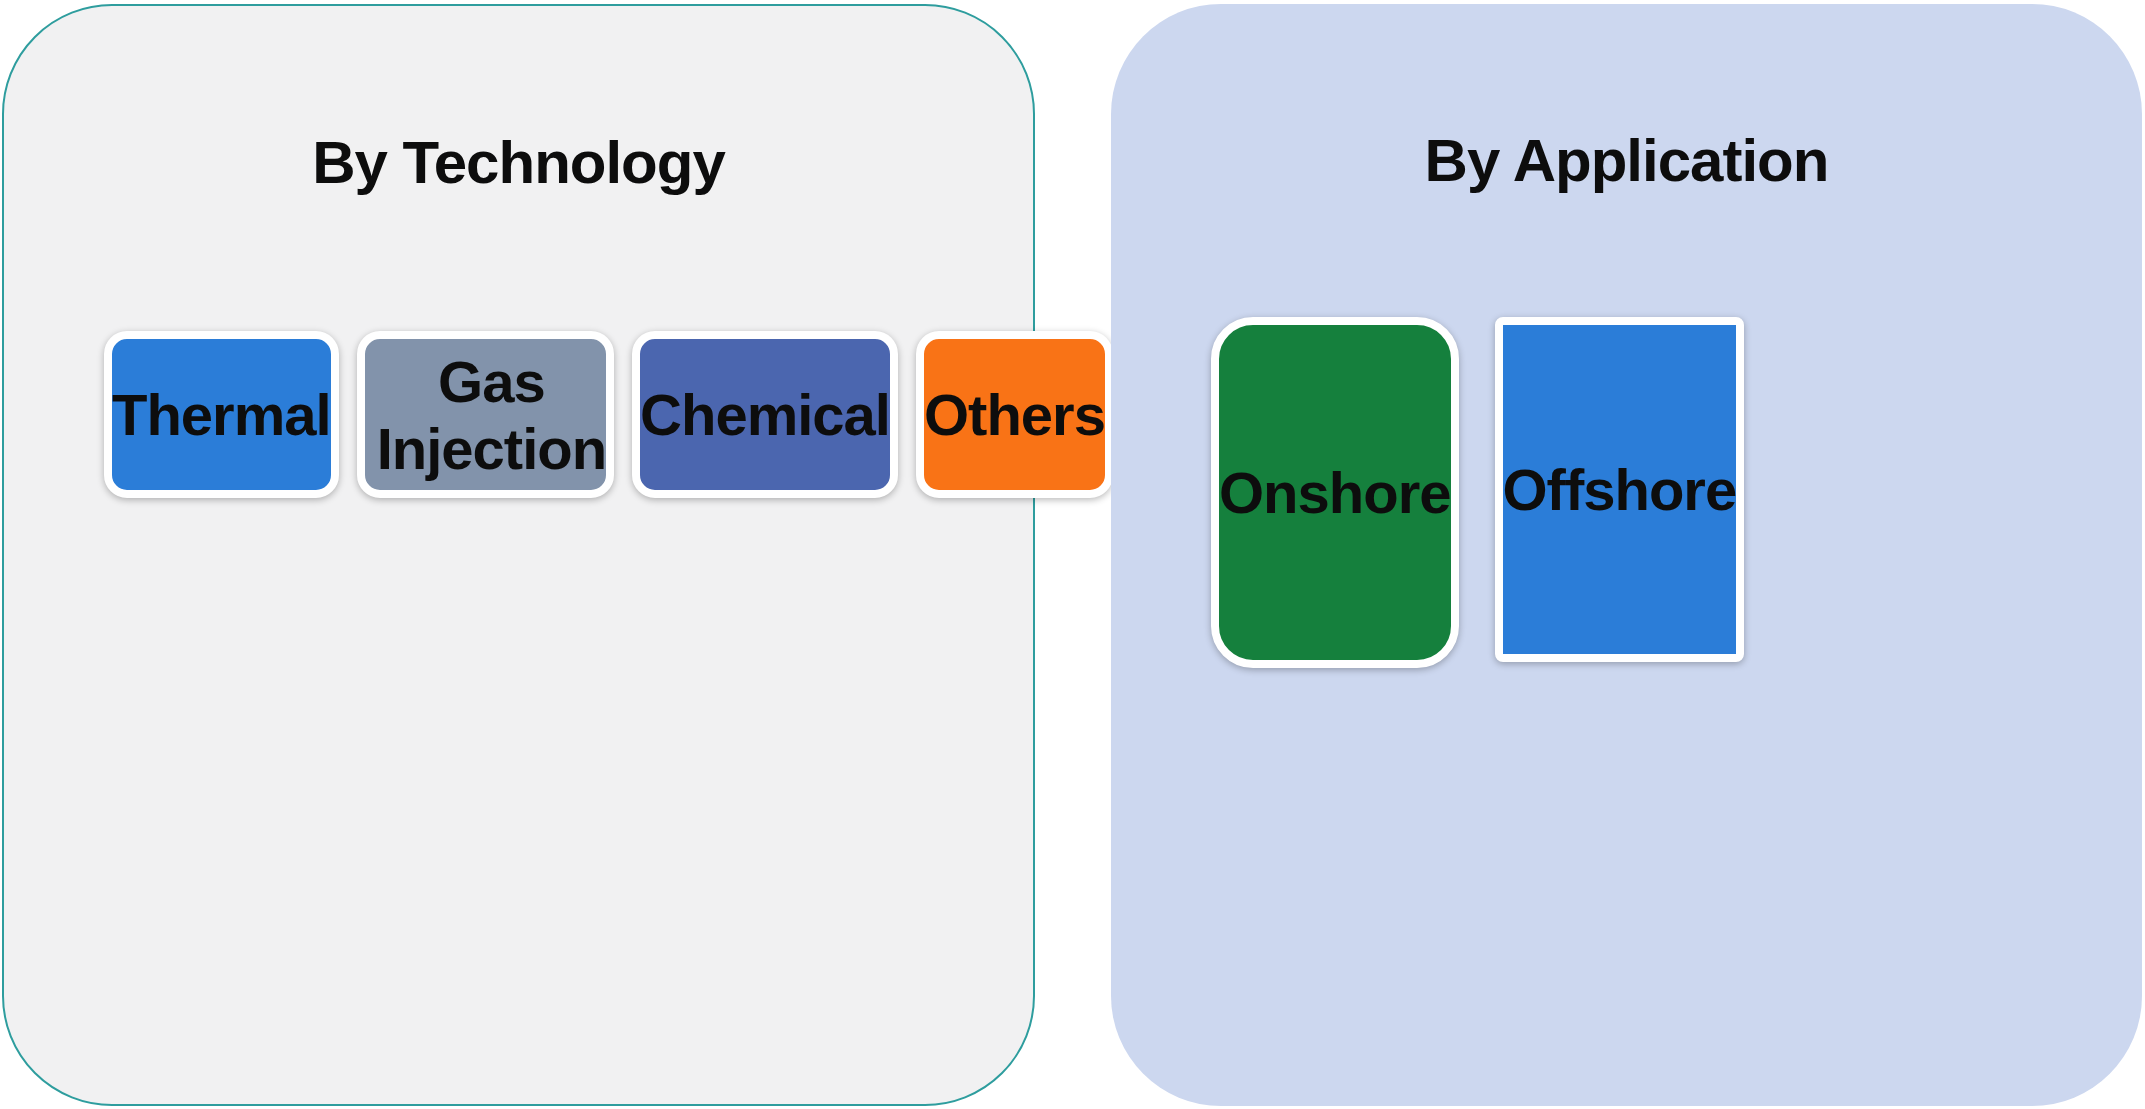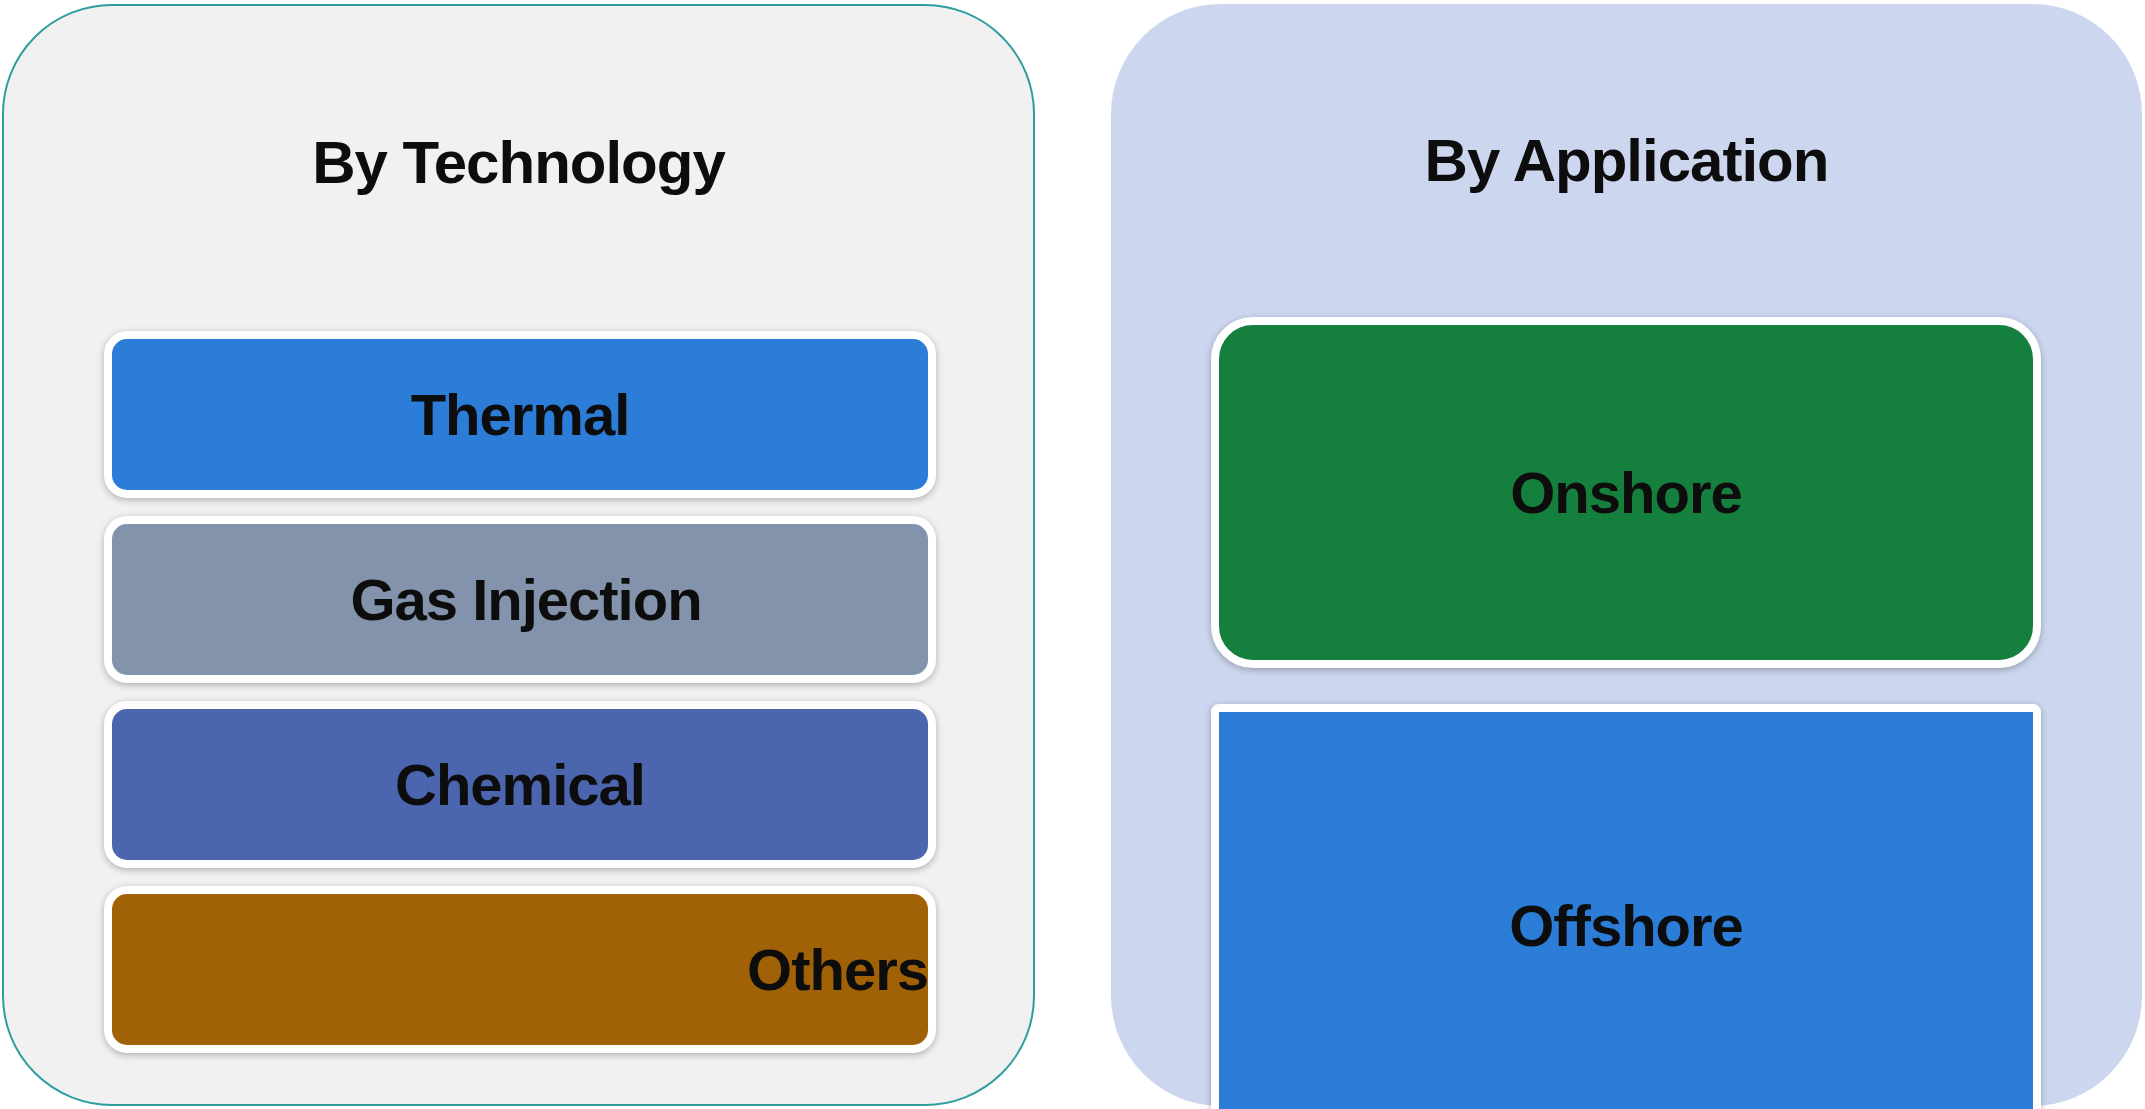--- a/index.html
+++ b/index.html
@@ -41,21 +41,21 @@
     text-align: center;
     font-size: 60px;
     line-height: 70px;
     font-weight: 700;
     color: #0d0d0d;
     letter-spacing: -1px;
   }
   .boxes {
     position: absolute;
     display: flex;
-    flex-direction: column;
+    flex-direction: row;
   }
   .boxes-left {
     left: 100px;
     top: 325px;
     width: 832px;
     gap: 18px;
   }
   .boxes-right {
     left: 100px;
     top: 313px;
@@ -68,21 +68,21 @@
     display: flex;
     align-items: center;
     justify-content: center;
     box-shadow: 0 2px 7px rgba(0,0,0,0.28);
   }
   .seg-box-small {
     height: 167px;
     border-radius: 23px;
   }
   .seg-box-large-1 { height: 351px; border-radius: 42px; }
-  .seg-box-large-2 { height: 443px; border-radius: 8px; align-items: center; }
+  .seg-box-large-2 { height: 345px; border-radius: 8px; align-items: center; }
   .seg-label {
     font-size: 58px;
     font-weight: 700;
     color: #0d0d0d;
     letter-spacing: -1px;
     text-align: center;
   }
 </style>
 </head>
 <body>
@@ -94,21 +94,21 @@
     <div class="boxes boxes-left">
       <div class="seg-box seg-box-small" style="background: rgb(43, 125, 216);">
         <span class="seg-label">Thermal</span>
       </div>
       <div class="seg-box seg-box-small" style="background: rgb(130, 147, 171); padding-left: 12px;">
         <span class="seg-label">Gas Injection</span>
       </div>
       <div class="seg-box seg-box-small" style="background: rgb(75, 102, 175);">
         <span class="seg-label">Chemical</span>
       </div>
-      <div class="seg-box seg-box-small" style="background: #a16207; justify-content: flex-end;">
+      <div class="seg-box seg-box-small" style="background: #f97316; justify-content: flex-end;">
         <span class="seg-label">Others</span>
       </div>
     </div>
   </div>
 
   <div class="panel panel-right" style="background: rgb(204, 215, 239);">
     <div class="panel-title">By Application</div>
     <div class="boxes boxes-right">
       <div class="seg-box seg-box-large-1" style="background: #15803d;">
         <span class="seg-label">Onshore</span>

